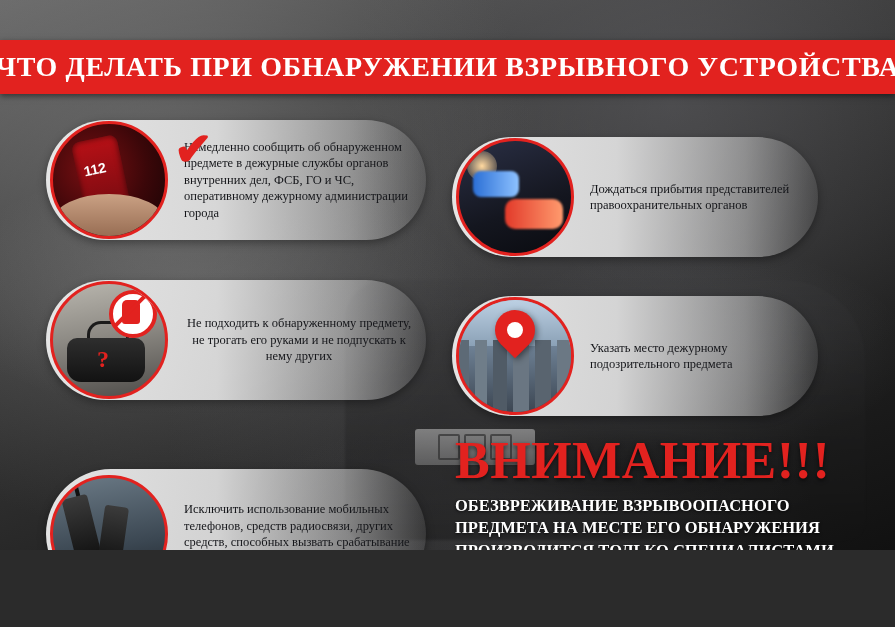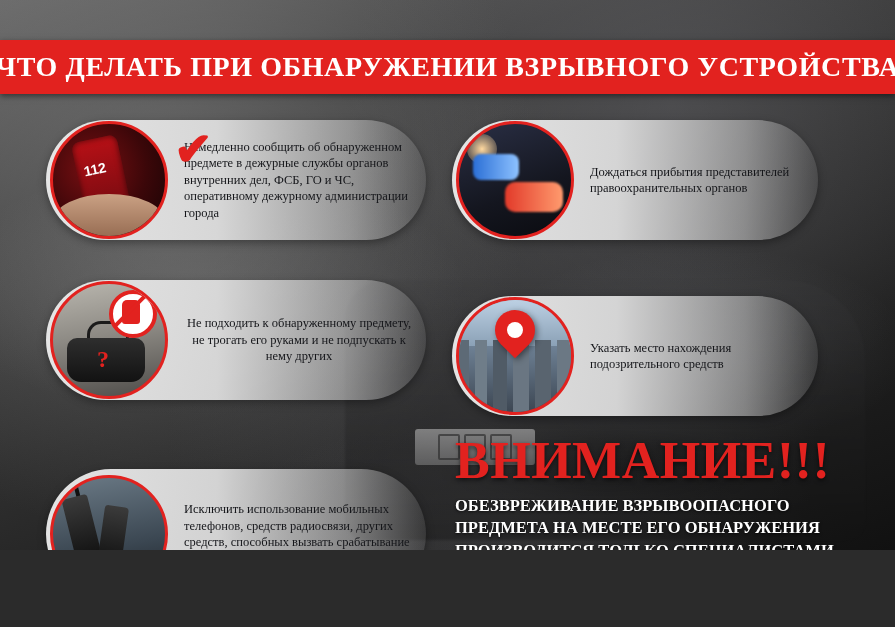--- a/index.html
+++ b/index.html
@@ -218,21 +218,21 @@
     <div class="thumb t-phone">
       <div class="screen">
           <b>112</b>
         </div>
       <div class="hand"></div>
     </div>
     <div class="mark check" style="left:128px;top:6px;">✔</div>
     <div class="card-text">Немедленно сообщить об обнаруженном предмете в дежурные службы органов внутренних дел, ФСБ, ГО и ЧС, оперативному дежурному администрации города</div>
   </div>
 
-  <div class="card" style="left:452px;top:120px;width:366px;">
+  <div class="card" style="left:452px;top:137px;width:366px;">
     <div class="thumb t-police">
       <div class="glow"></div>
       <div class="flash-b"></div>
       <div class="flash-r"></div>
     </div>
 
     <div class="card-text">Дождаться прибытия представителей правоохранительных органов</div>
   </div>
 
   <div class="card" style="left:46px;top:280px;width:380px;text-align:center;">
@@ -244,21 +244,21 @@
     <div class="card-text">Не подходить к обнаруженному предмету, не трогать его руками и не подпускать к нему других</div>
   </div>
 
   <div class="card" style="left:452px;top:296px;width:366px;">
     <div class="thumb t-city">
       <div class="sky"></div>
       <div class="blocks"></div>
       <div class="pin"></div>
     </div>
 
-    <div class="card-text">Указать место нахождения подозрительного средств</div>
+    <div class="card-text">Указать место дежурному подозрительного предмета</div>
   </div>
 
   <div class="card" style="left:46px;top:469px;width:380px;height:130px;border-radius:65px;">
     <div class="thumb t-radio">
       <div class="ant"></div>
       <div class="w1"></div>
       <div class="w2"></div>
     </div>
 
     <div class="card-text">Исключить использование мобильных телефонов, средств радиосвязи, других средств, способных вызвать срабатывание радиовзрывателя</div>

